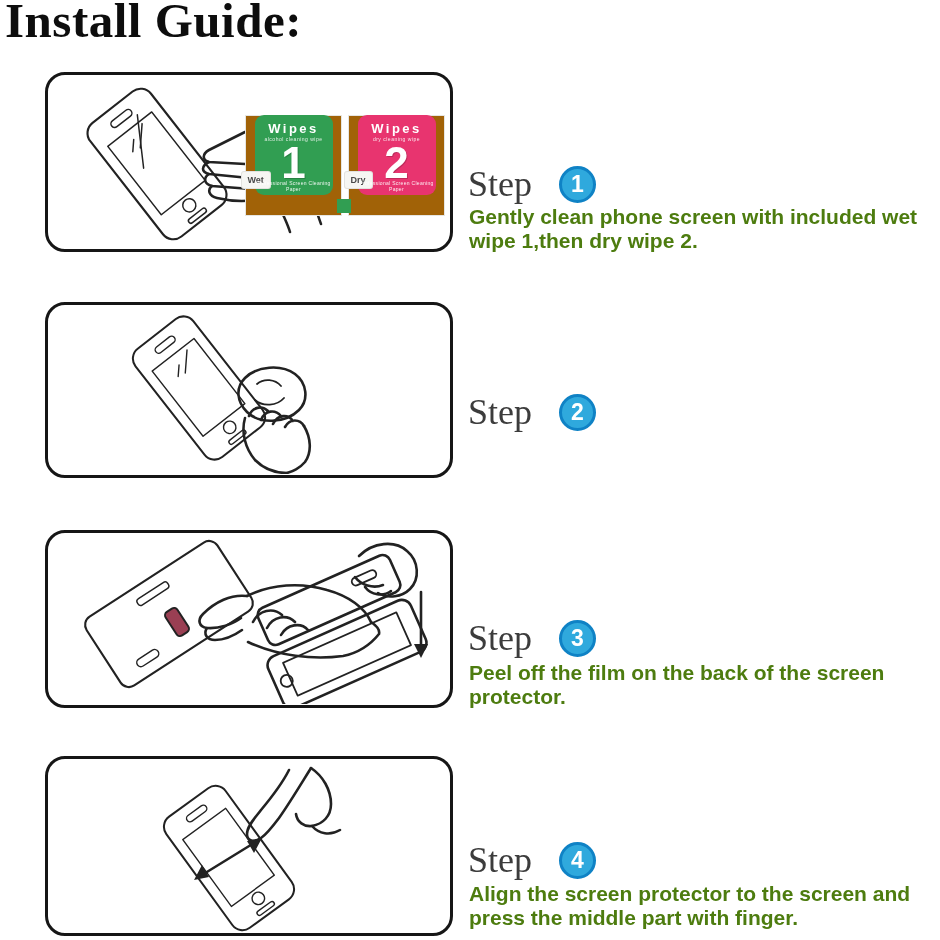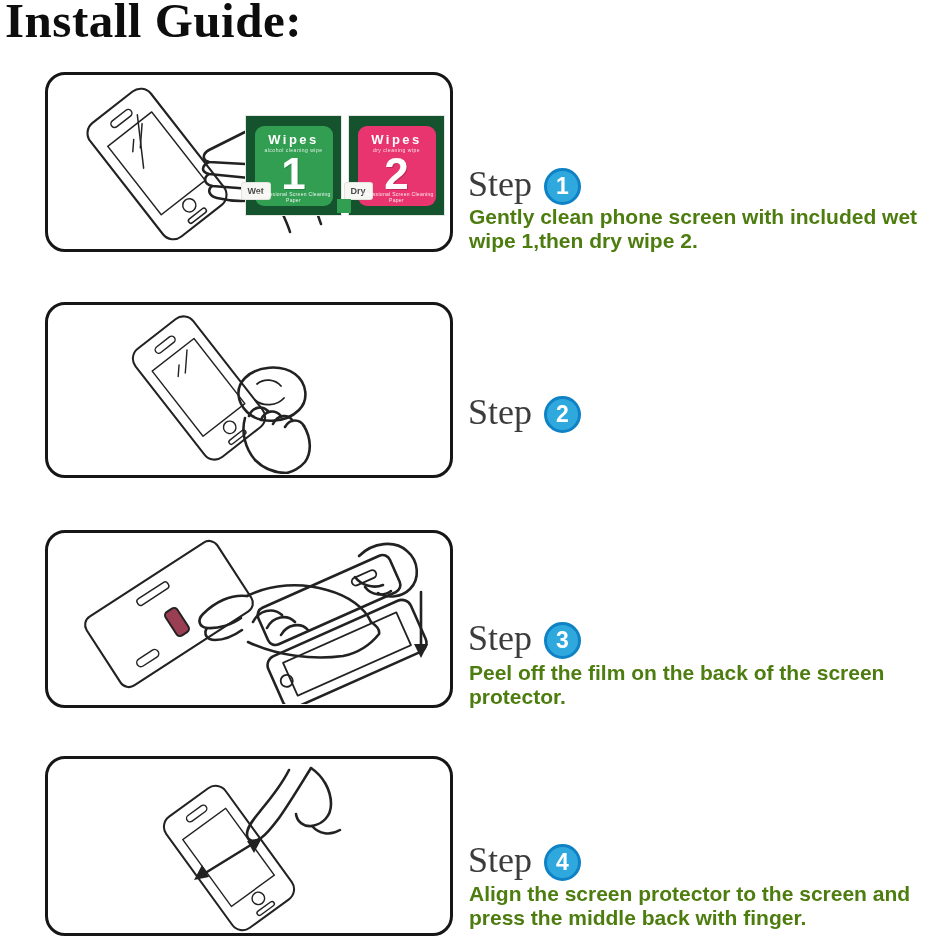--- a/index.html
+++ b/index.html
@@ -9,34 +9,34 @@
   .title{position:absolute;left:5px;top:-8px;
          font-family:"Liberation Serif",serif;font-weight:700;
          font-size:49px;letter-spacing:.5px;color:#0d0d0d;}
   .box{position:absolute;left:45px;width:408px;background:#fff;
        border:3px solid #161616;border-radius:20px;box-sizing:border-box;}
   #box1{top:72px;height:180px}
   #box2{top:302px;height:176px}
   #box3{top:530px;height:178px}
   #box4{top:756px;height:180px}
   .illus{position:absolute;left:1px;top:1px;}
-  .step-head{position:absolute;left:468px;display:flex;align-items:flex-end;gap:12px;
+  .step-head{position:absolute;left:468px;display:flex;align-items:center;gap:27px;
              font-family:"Liberation Serif",serif;font-size:36px;color:#3c3c3c;}
   #head1{top:163px} #head2{top:391px} #head3{top:617px} #head4{top:839px}
   .badge{width:37px;height:37px;border-radius:50%;box-sizing:border-box;
          display:flex;align-items:center;justify-content:center;
          color:#fff;font-family:"Liberation Sans",sans-serif;
          font-size:23px;font-weight:700;border:3px solid #0f82c5;}
   .desc{position:absolute;left:469px;font-weight:700;font-size:21px;
         line-height:24px;color:#4d7c0f;white-space:nowrap;}
   #desc1{top:205px} #desc2{top:433px} #desc3{top:661px} #desc4{top:882px}
   
-  .packet{position:absolute;top:40px;width:97px;height:101px;background:#14532d;
+  .packet{position:absolute;top:40px;width:97px;height:101px;background:#a16207;
           box-shadow:inset 0 0 0 1px #e6e6e3;
-          display:flex;align-items:center;justify-content:center;}
+          display:flex;justify-content:center;}
   #packet-wet{left:197px} #packet-dry{left:300px}
   .packet-inner{width:78px;height:80px;border-radius:9px;position:relative;
                 color:#fff;text-align:center;}
   .packet-brand{font-size:13px;font-weight:700;letter-spacing:2.5px;padding-top:6px;}
   .packet-sub{font-size:5px;line-height:6px;opacity:.85;letter-spacing:.5px;}
   .packet-num{font-size:44px;font-weight:700;line-height:42px;
               text-shadow:1px 1px 0 rgba(0,0,0,.18);}
   .packet-tab{position:absolute;left:-13px;top:31px;background:#f6f6f3;color:#4a4a4a;
               font-size:9px;font-weight:700;padding:3px 6px;border-radius:2px;
               box-shadow:0 0 0 1px #e2e2df;margin-top:26px;}
@@ -198,14 +198,14 @@
   <div>Peel off the film on the back of the screen</div>
   <div>protector.</div>
 </div>
 
 <div class="step-head" id="head4">
   <span>Step</span>
   <span class="badge" style="background: rgb(47, 169, 221);">4</span>
 </div>
 <div class="desc" id="desc4">
   <div>Align the screen protector to the screen and</div>
-  <div>press the middle back with finger.</div>
+  <div>press the middle part with finger.</div>
 </div>
 
 </body></html>

